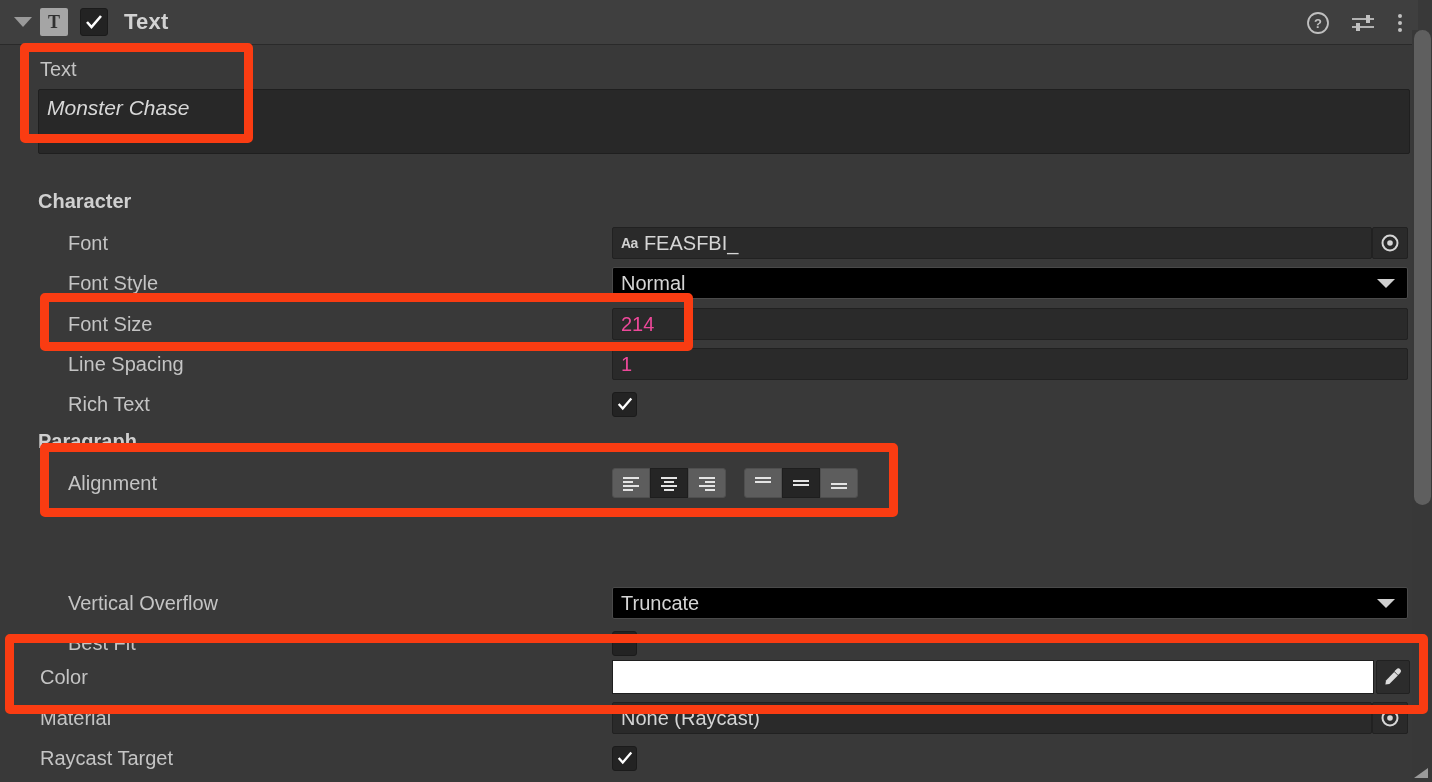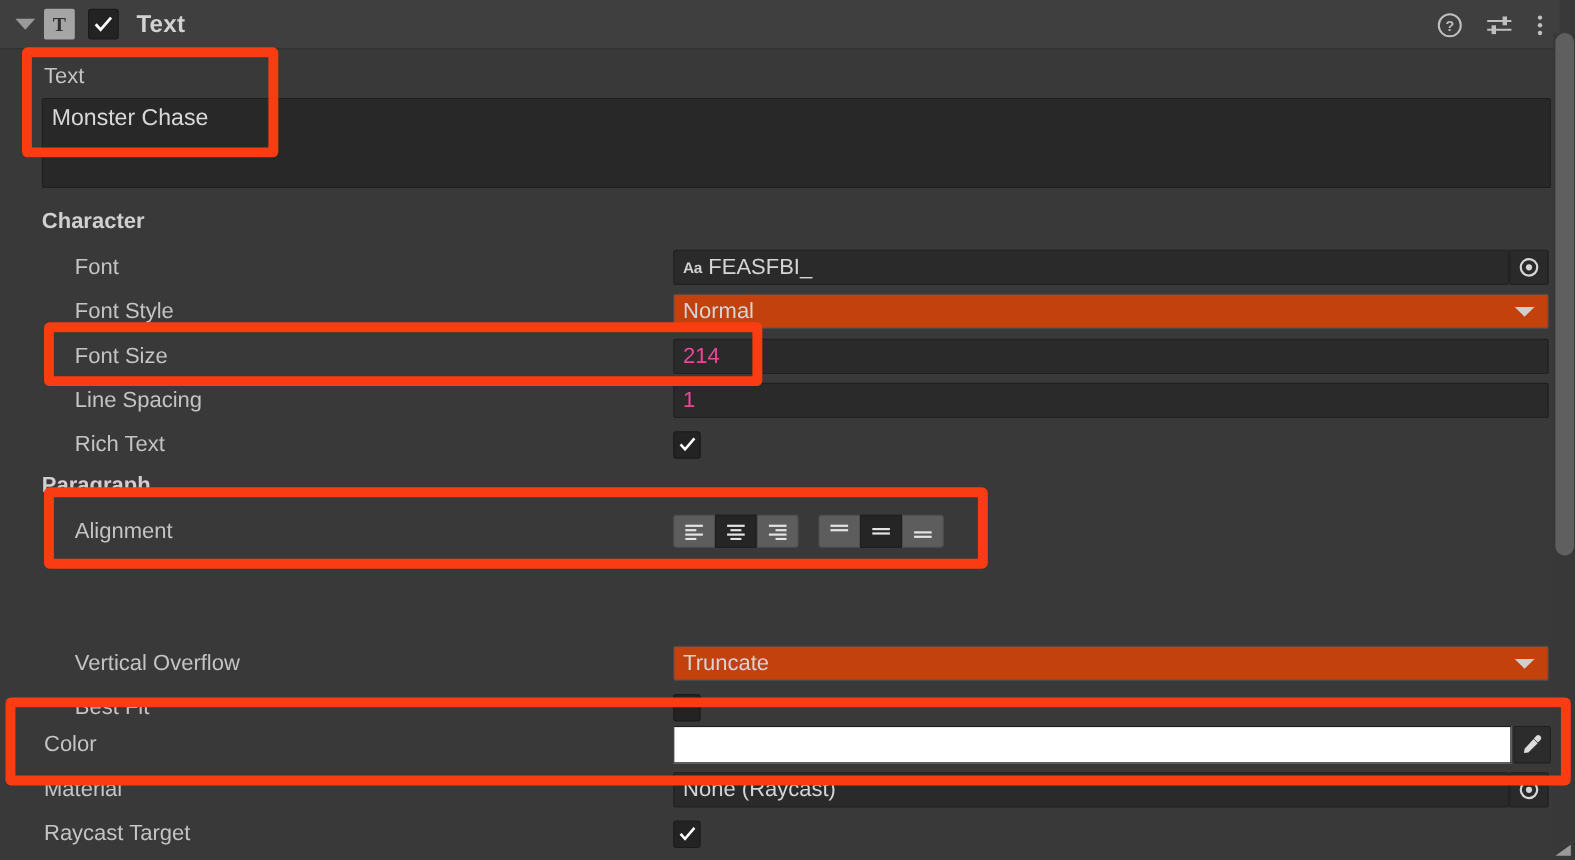--- a/index.html
+++ b/index.html
@@ -83,28 +83,29 @@
     white-space: nowrap;
   }
 
   
   .text-prop-label {
     position: absolute; left: 40px; top: 13px;
     font-size: 20px; color: #c4c4c4;
   }
   .text-area {
     position: absolute; left: 38px; top: 44px;
-    width: 1372px; height: 82px;
+    width: 1372px; height: 65px;
     background: #282828;
     border: 1px solid #1f1f1f;
     border-radius: 2px;
     padding: 6px 8px;
     font-size: 21px;
     color: #d8d8d8;
     overflow: hidden;
+    font-style: italic;
   }
 
   .section-title {
     position: absolute;
     left: 38px;
     font-size: 20px;
     font-weight: bold;
     color: #d0d0d0;
   }
 
@@ -118,21 +119,21 @@
     position: absolute; left: 612px;
     width: 796px; height: 32px;
     background: #2a2a2a;
     border: 1px solid #212121;
     border-radius: 2px;
     display: flex; align-items: center;
     padding: 8px 8px;
     font-size: 20px; color: #d5d5d5;
   }
   .field.light {
-    background: #c2410c;
+    background: #000000;
     border: 1px solid #4a4a4a;
   }
   .field.obj { width: 760px; }
   .aa-badge {
     font-size: 14px; font-weight: bold;
     color: #d0d0d0;
     margin-right: 6px;
     font-family: "Liberation Sans", sans-serif;
     letter-spacing: -.5px;
   }

